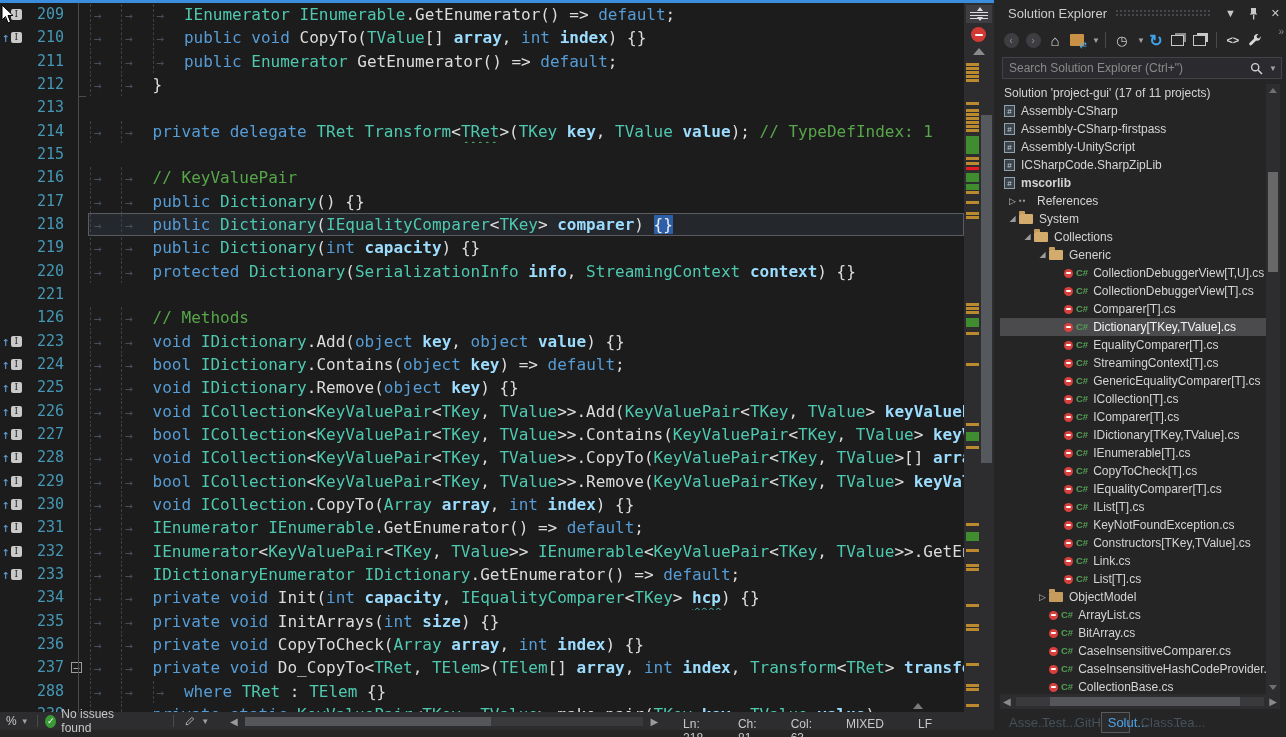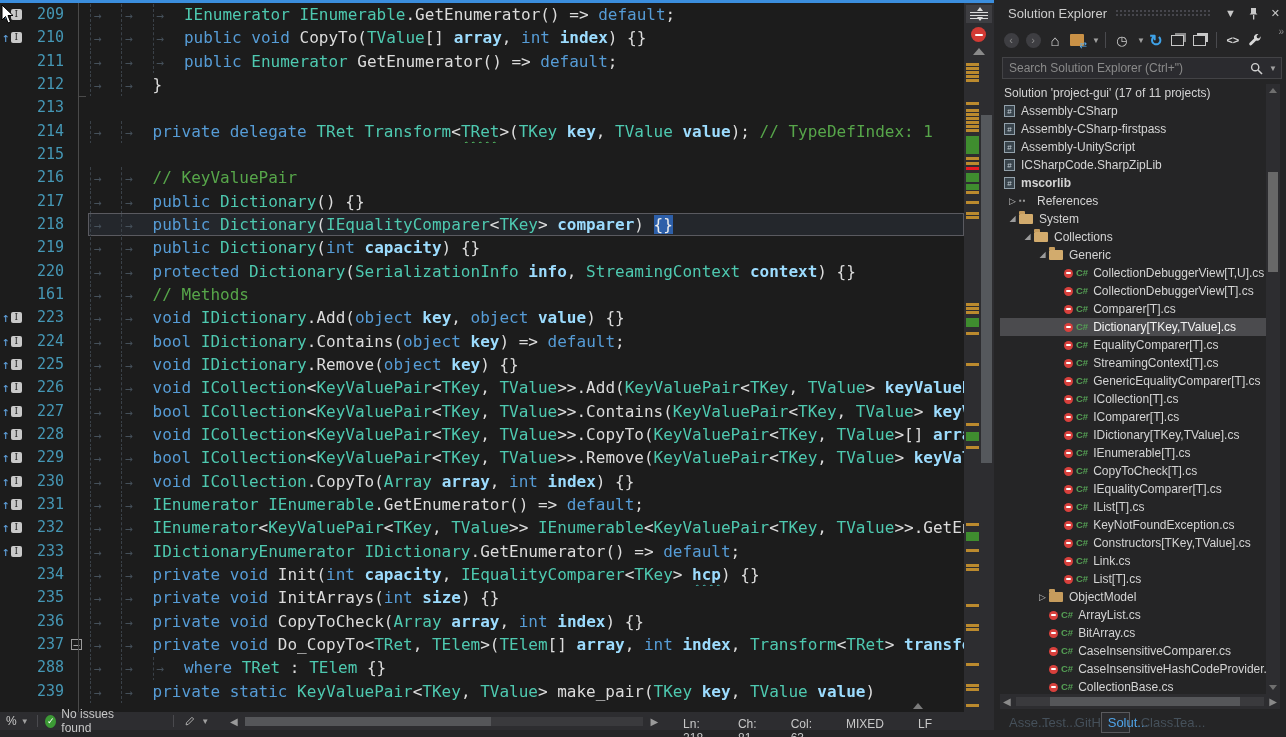--- a/index.html
+++ b/index.html
@@ -116,21 +116,22 @@
         <div class="row"><span class="mgn"></span><span class="num">211</span><span class="foldc"></span><div class="code"><span class="tab">→</span><span class="tab">→</span><span class="tab">→</span><span class="k">public</span><span class="w"> </span><span class="t">Enumerator</span><span class="w"> </span><span class="w">GetEnumerator</span><span class="w">() =&gt; </span><span class="k">default</span><span class="w">;</span></div></div>
         <div class="row"><span class="mgn"></span><span class="num">212</span><span class="foldc"></span><div class="code"><span class="tab">→</span><span class="tab">→</span><span class="w">}</span></div></div>
         <div class="row"><span class="mgn"></span><span class="num">213</span><span class="foldc"></span><div class="code"><span class="tab"></span><span class="tab"></span></div></div>
         <div class="row"><span class="mgn"></span><span class="num">214</span><span class="foldc"></span><div class="code"><span class="tab">→</span><span class="tab">→</span><span class="k">private</span><span class="w"> </span><span class="k">delegate</span><span class="w"> </span><span class="t">TRet</span><span class="w"> </span><span class="t">Transform</span><span class="w">&lt;</span><span class="tg">TRet</span><span class="w">&gt;(</span><span class="t">TKey</span><span class="w"> </span><span class="p">key</span><span class="w">, </span><span class="t">TValue</span><span class="w"> </span><span class="p">value</span><span class="w">); </span><span class="c">// TypeDefIndex: 1</span></div></div>
         <div class="row"><span class="mgn"></span><span class="num">215</span><span class="foldc"></span><div class="code"><span class="tab"></span><span class="tab"></span></div></div>
         <div class="row"><span class="mgn"></span><span class="num">216</span><span class="foldc"></span><div class="code"><span class="tab">→</span><span class="tab">→</span><span class="c">// KeyValuePair</span></div></div>
         <div class="row"><span class="mgn"></span><span class="num">217</span><span class="foldc"></span><div class="code"><span class="tab">→</span><span class="tab">→</span><span class="k">public</span><span class="w"> </span><span class="t">Dictionary</span><span class="w">() {}</span></div></div>
         <div class="row"><span class="mgn"></span><span class="num">218</span><span class="foldc"></span><div class="code cur"><span class="tab">→</span><span class="tab">→</span><span class="k">public</span><span class="w"> </span><span class="t">Dictionary</span><span class="w">(</span><span class="t">IEqualityComparer</span><span class="w">&lt;</span><span class="t">TKey</span><span class="w">&gt; </span><span class="p">comparer</span><span class="w">) </span><span class="s">{}</span></div></div>
         <div class="row"><span class="mgn"></span><span class="num">219</span><span class="foldc"></span><div class="code"><span class="tab">→</span><span class="tab">→</span><span class="k">public</span><span class="w"> </span><span class="t">Dictionary</span><span class="w">(</span><span class="k">int</span><span class="w"> </span><span class="p">capacity</span><span class="w">) {}</span></div></div>
         <div class="row"><span class="mgn"></span><span class="num">220</span><span class="foldc"></span><div class="code"><span class="tab">→</span><span class="tab">→</span><span class="k">protected</span><span class="w"> </span><span class="t">Dictionary</span><span class="w">(</span><span class="t">SerializationInfo</span><span class="w"> </span><span class="p">info</span><span class="w">, </span><span class="t">StreamingContext</span><span class="w"> </span><span class="p">context</span><span class="w">) {}</span></div></div>
-        <div class="row"><span class="mgn"></span><span class="num">161</span><span class="foldc"></span><div class="code"><span class="tab">→</span><span class="tab">→</span><span class="c">// Methods</span></div></div>
+        <div class="row"><span class="mgn"></span><span class="num">221</span><span class="foldc"></span><div class="code"><span class="tab"></span><span class="tab"></span></div></div>
+        <div class="row"><span class="mgn"></span><span class="num">126</span><span class="foldc"></span><div class="code"><span class="tab">→</span><span class="tab">→</span><span class="c">// Methods</span></div></div>
         <div class="row"><span class="mgn"><span class="up">↑</span><span class="ib">I</span></span><span class="num">223</span><span class="foldc"></span><div class="code"><span class="tab">→</span><span class="tab">→</span><span class="k">void</span><span class="w"> </span><span class="t">IDictionary</span><span class="w">.</span><span class="w">Add</span><span class="w">(</span><span class="k">object</span><span class="w"> </span><span class="p">key</span><span class="w">, </span><span class="k">object</span><span class="w"> </span><span class="p">value</span><span class="w">) {}</span></div></div>
         <div class="row"><span class="mgn"><span class="up">↑</span><span class="ib">I</span></span><span class="num">224</span><span class="foldc"></span><div class="code"><span class="tab">→</span><span class="tab">→</span><span class="k">bool</span><span class="w"> </span><span class="t">IDictionary</span><span class="w">.</span><span class="w">Contains</span><span class="w">(</span><span class="k">object</span><span class="w"> </span><span class="p">key</span><span class="w">) =&gt; </span><span class="k">default</span><span class="w">;</span></div></div>
         <div class="row"><span class="mgn"><span class="up">↑</span><span class="ib">I</span></span><span class="num">225</span><span class="foldc"></span><div class="code"><span class="tab">→</span><span class="tab">→</span><span class="k">void</span><span class="w"> </span><span class="t">IDictionary</span><span class="w">.</span><span class="w">Remove</span><span class="w">(</span><span class="k">object</span><span class="w"> </span><span class="p">key</span><span class="w">) {}</span></div></div>
         <div class="row"><span class="mgn"><span class="up">↑</span><span class="ib">I</span></span><span class="num">226</span><span class="foldc"></span><div class="code"><span class="tab">→</span><span class="tab">→</span><span class="k">void</span><span class="w"> </span><span class="t">ICollection</span><span class="w">&lt;</span><span class="t">KeyValuePair</span><span class="w">&lt;</span><span class="t">TKey</span><span class="w">, </span><span class="t">TValue</span><span class="w">&gt;&gt;.</span><span class="w">Add</span><span class="w">(</span><span class="t">KeyValuePair</span><span class="w">&lt;</span><span class="t">TKey</span><span class="w">, </span><span class="t">TValue</span><span class="w">&gt; </span><span class="p">keyValuePair</span></div></div>
         <div class="row"><span class="mgn"><span class="up">↑</span><span class="ib">I</span></span><span class="num">227</span><span class="foldc"></span><div class="code"><span class="tab">→</span><span class="tab">→</span><span class="k">bool</span><span class="w"> </span><span class="t">ICollection</span><span class="w">&lt;</span><span class="t">KeyValuePair</span><span class="w">&lt;</span><span class="t">TKey</span><span class="w">, </span><span class="t">TValue</span><span class="w">&gt;&gt;.</span><span class="w">Contains</span><span class="w">(</span><span class="t">KeyValuePair</span><span class="w">&lt;</span><span class="t">TKey</span><span class="w">, </span><span class="t">TValue</span><span class="w">&gt; </span><span class="p">keyValuePair</span></div></div>
         <div class="row"><span class="mgn"><span class="up">↑</span><span class="ib">I</span></span><span class="num">228</span><span class="foldc"></span><div class="code"><span class="tab">→</span><span class="tab">→</span><span class="k">void</span><span class="w"> </span><span class="t">ICollection</span><span class="w">&lt;</span><span class="t">KeyValuePair</span><span class="w">&lt;</span><span class="t">TKey</span><span class="w">, </span><span class="t">TValue</span><span class="w">&gt;&gt;.</span><span class="w">CopyTo</span><span class="w">(</span><span class="t">KeyValuePair</span><span class="w">&lt;</span><span class="t">TKey</span><span class="w">, </span><span class="t">TValue</span><span class="w">&gt;[] </span><span class="p">array</span></div></div>
         <div class="row"><span class="mgn"><span class="up">↑</span><span class="ib">I</span></span><span class="num">229</span><span class="foldc"></span><div class="code"><span class="tab">→</span><span class="tab">→</span><span class="k">bool</span><span class="w"> </span><span class="t">ICollection</span><span class="w">&lt;</span><span class="t">KeyValuePair</span><span class="w">&lt;</span><span class="t">TKey</span><span class="w">, </span><span class="t">TValue</span><span class="w">&gt;&gt;.</span><span class="w">Remove</span><span class="w">(</span><span class="t">KeyValuePair</span><span class="w">&lt;</span><span class="t">TKey</span><span class="w">, </span><span class="t">TValue</span><span class="w">&gt; </span><span class="p">keyValuePair</span></div></div>
         <div class="row"><span class="mgn"><span class="up">↑</span><span class="ib">I</span></span><span class="num">230</span><span class="foldc"></span><div class="code"><span class="tab">→</span><span class="tab">→</span><span class="k">void</span><span class="w"> </span><span class="t">ICollection</span><span class="w">.</span><span class="w">CopyTo</span><span class="w">(</span><span class="t">Array</span><span class="w"> </span><span class="p">array</span><span class="w">, </span><span class="k">int</span><span class="w"> </span><span class="p">index</span><span class="w">) {}</span></div></div>
         <div class="row"><span class="mgn"><span class="up">↑</span><span class="ib">I</span></span><span class="num">231</span><span class="foldc"></span><div class="code"><span class="tab">→</span><span class="tab">→</span><span class="t">IEnumerator</span><span class="w"> </span><span class="t">IEnumerable</span><span class="w">.</span><span class="w">GetEnumerator</span><span class="w">() =&gt; </span><span class="k">default</span><span class="w">;</span></div></div>
         <div class="row"><span class="mgn"><span class="up">↑</span><span class="ib">I</span></span><span class="num">232</span><span class="foldc"></span><div class="code"><span class="tab">→</span><span class="tab">→</span><span class="t">IEnumerator</span><span class="w">&lt;</span><span class="t">KeyValuePair</span><span class="w">&lt;</span><span class="t">TKey</span><span class="w">, </span><span class="t">TValue</span><span class="w">&gt;&gt; </span><span class="t">IEnumerable</span><span class="w">&lt;</span><span class="t">KeyValuePair</span><span class="w">&lt;</span><span class="t">TKey</span><span class="w">, </span><span class="t">TValue</span><span class="w">&gt;&gt;.</span><span class="w">GetEnumerator() =&gt; </span></div></div>

